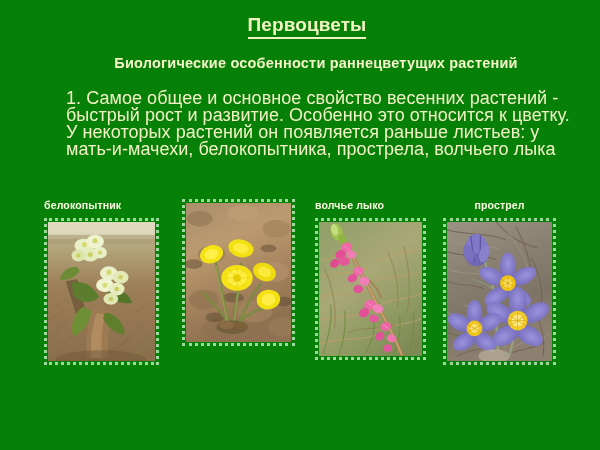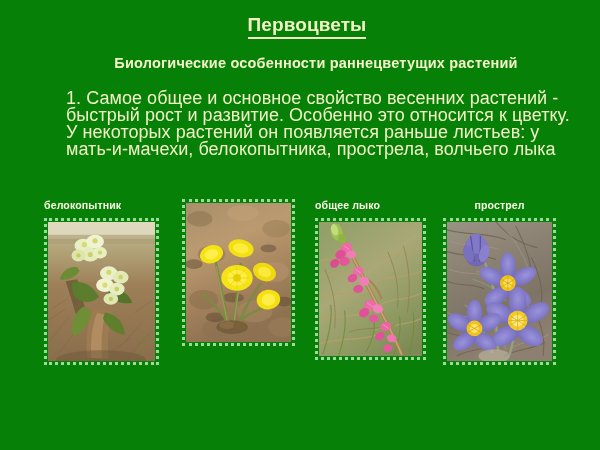--- a/index.html
+++ b/index.html
@@ -277,21 +277,21 @@
                 <path d="M52,64 L52,88"></path>
               <path d="M44,68 L60,84"></path>
                 <path d="M60,68 L44,84"></path>
             </g>
           </svg>
         </div>
       </div>
     </div>
 
     <div class="photo-cell" style="left:315px; width:111px;">
-      <span class="caption">общее лыко</span>
+      <span class="caption">волчье лыко</span>
       <div class="frame" style="width:111px; height:142px;">
         <div class="photo">
           <svg viewBox="0 0 105 136" preserveAspectRatio="none">
             <defs>
               <linearGradient id="g3bg" x1="0.2" y1="0" x2="0.8" y2="1">
                 <stop offset="0" stop-color="#93a06a"></stop>
                 <stop offset="0.4" stop-color="#a9a877"></stop>
                 <stop offset="0.75" stop-color="#8e9a62"></stop>
                 <stop offset="1" stop-color="#7e8a55"></stop>
               </linearGradient>

